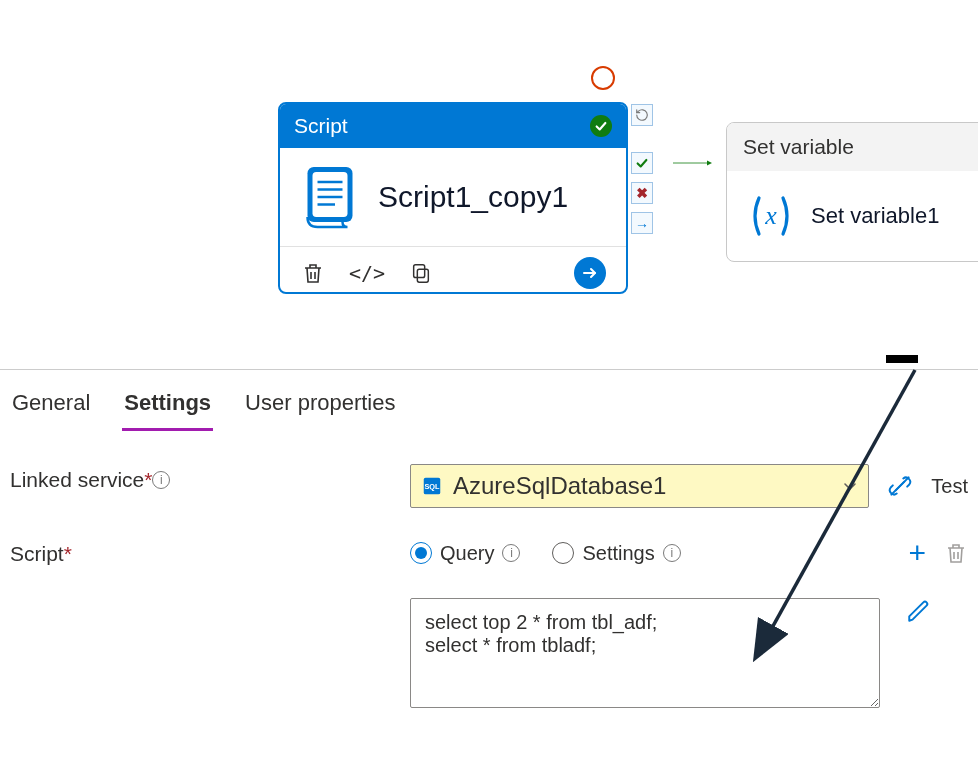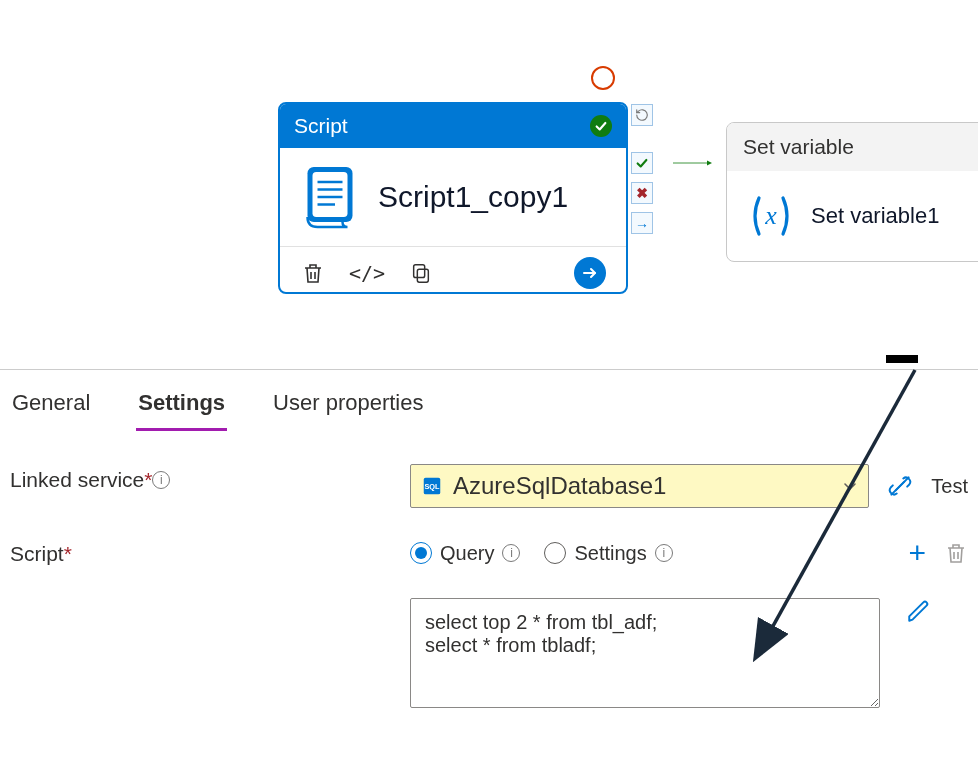--- a/index.html
+++ b/index.html
@@ -184,21 +184,21 @@
     }
     .setvar-name {
       font-size: 22px;
       color: #0f172a;
       text-align: right;
     }
 
     
     .tabs {
       display: flex;
-      gap: 44px;
+      gap: 30px;
       padding: 16px 28px 0 10px;
       font-size: 22px;
       color: #323130;
       border-bottom: 1px solid transparent;
       position: relative;
     }
     .tab {
       padding: 4px 2px 12px 2px;
       cursor: pointer;
       font-weight: 400;
@@ -266,21 +266,21 @@
 
     .test-conn-icon {
       width: 26px; height: 26px; color: #0078d4;
     }
     .test-label { font-size: 20px; color: #323130; }
 
     
     .radio-row {
       display: flex;
       align-items: center;
-      gap: 24px;
+      gap: 32px;
     }
     .radio-opt {
       display: flex;
       align-items: center;
       gap: 8px;
       cursor: pointer;
     }
     .radio-circle {
       width: 22px;
       height: 22px;

